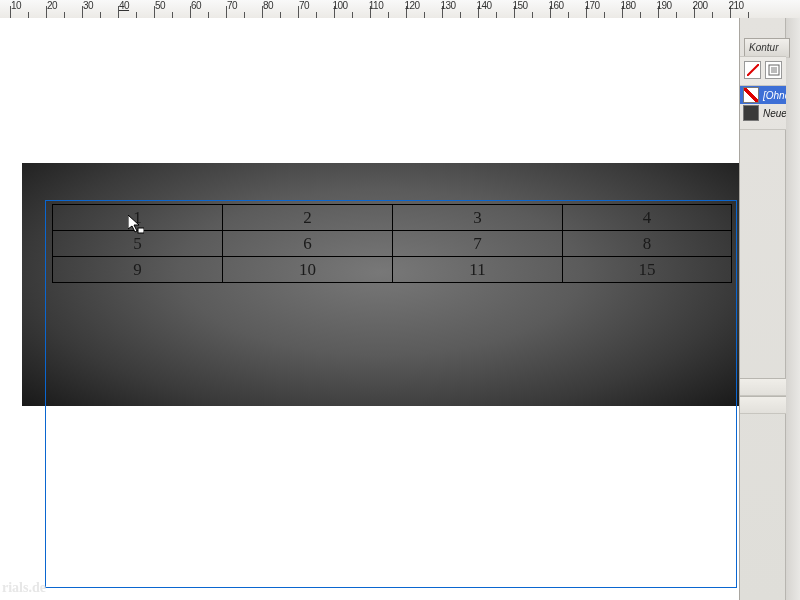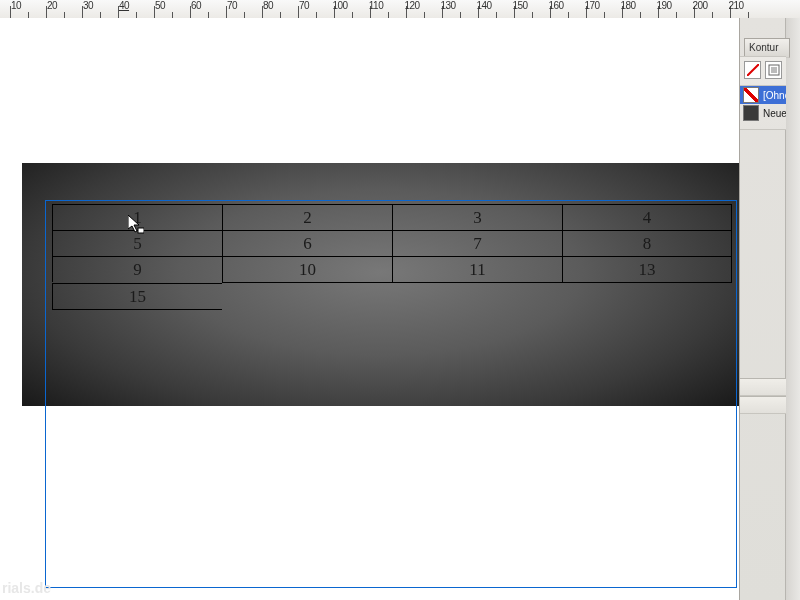--- a/index.html
+++ b/index.html
@@ -111,20 +111,21 @@
 
   
   .panel {
     position: absolute;
     top: 18px;
     right: 0;
     width: 60px;
     height: 582px;
     background: linear-gradient(#e4e2de,#dfded9);
     border-left: 1px solid #a9a6a0;
+    font-style: italic;
   }
   .panel-vstrip {
     position:absolute;
     top:0;
     right:0;
     width:14px;
     height:100%;
     background:linear-gradient(90deg,#d6d4d0,#e9e8e5);
     border-left:1px solid #b7b5b0;
   }
@@ -215,21 +216,21 @@
   }
 
   
   .watermark {
     position: absolute;
     bottom: 4px;
     left: 2px;
     font-size: 14px;
     font-weight: bold;
     color: #e7e7e7;
-    font-family: Liberation Sans, sans-serif;
+    font-family: Liberation Serif, serif;
     user-select: none;
   }
 </style>
 </head>
 <body>
 
 <div class="app">
 
   <div class="ruler">
       <div class="tick major" style="left: 10px;"></div>
@@ -305,21 +306,20 @@
         <div class="cell">2</div>
         <div class="cell">3</div>
         <div class="cell">4</div>
         <div class="cell">5</div>
         <div class="cell">6</div>
         <div class="cell">7</div>
         <div class="cell">8</div>
         <div class="cell">9</div>
         <div class="cell">10</div>
         <div class="cell">11</div>
-        <div class="cell">13</div>
         <div class="cell">15</div>
       </div>
 
     <div class="cursor">
       <svg width="16" height="20" viewBox="0 0 16 20">
         <path d="M0 0 L0 14 L4 11 L7 17 L9 16 L6 10 L11 10 Z" fill="#fff" stroke="#000" stroke-width="1"></path>
         <rect x="10" y="13" width="6" height="5" fill="#fff" stroke="#000" stroke-width="1"></rect>
       </svg>
     </div>
 

